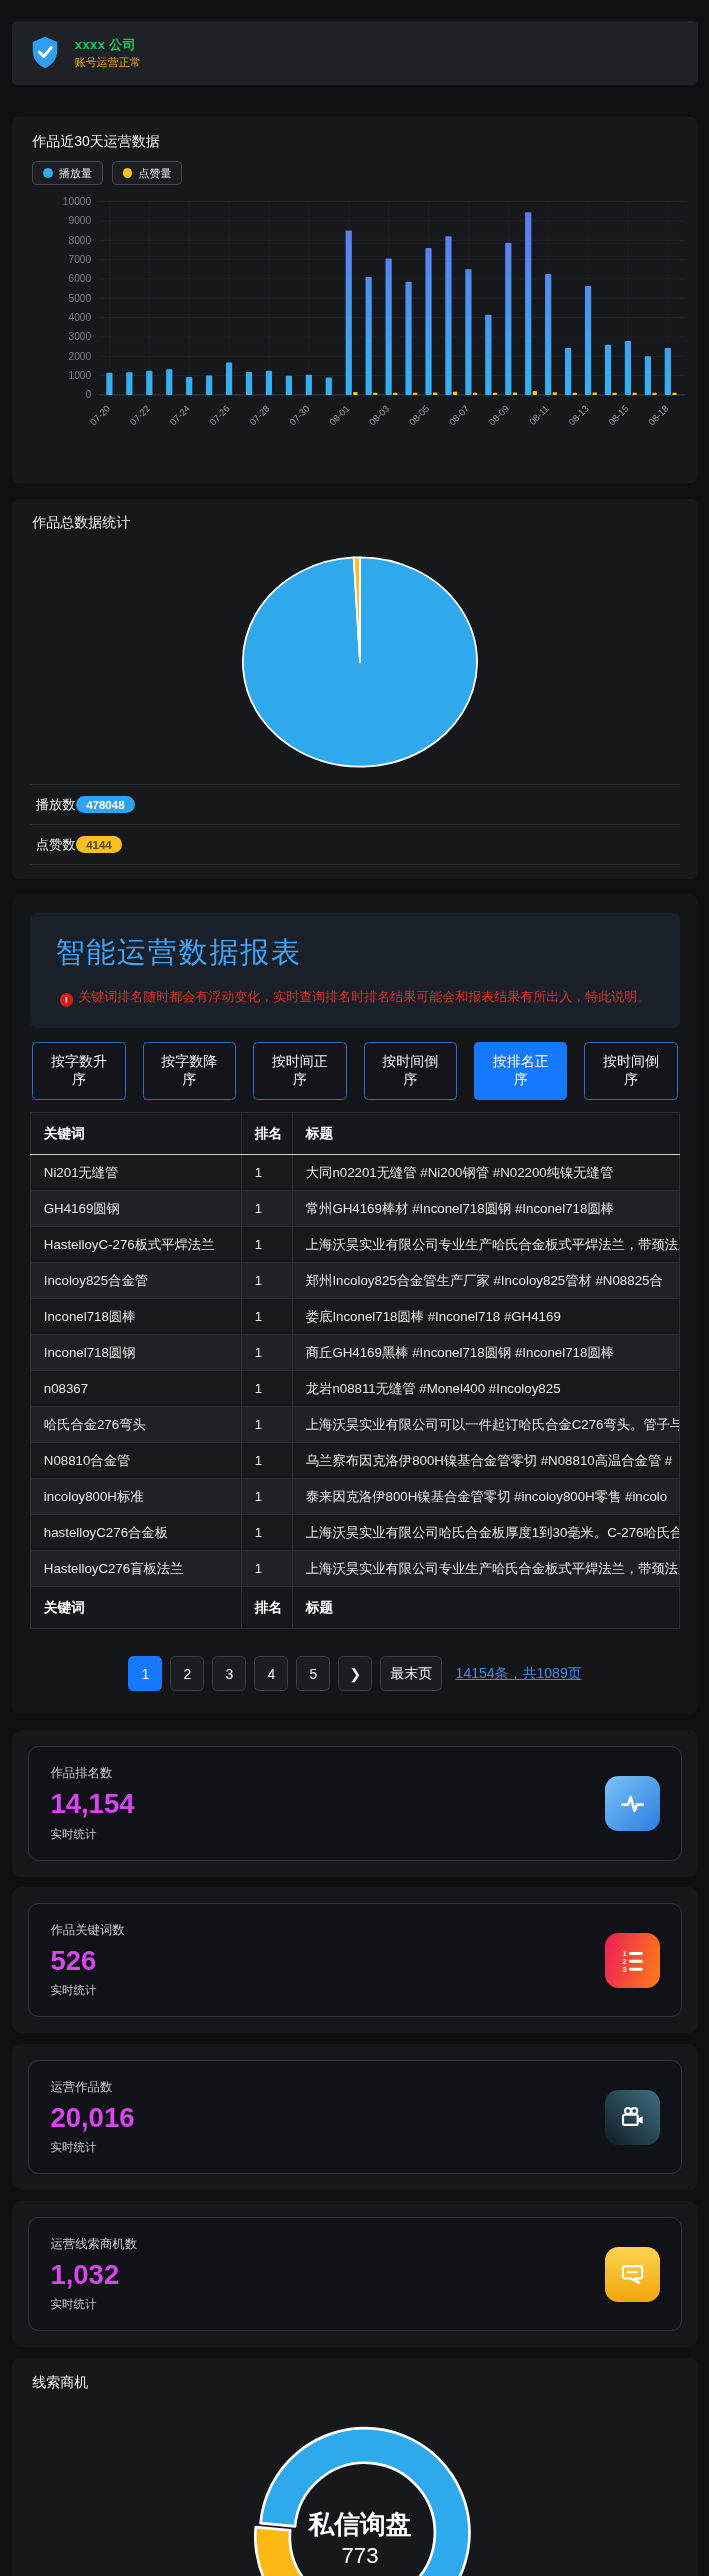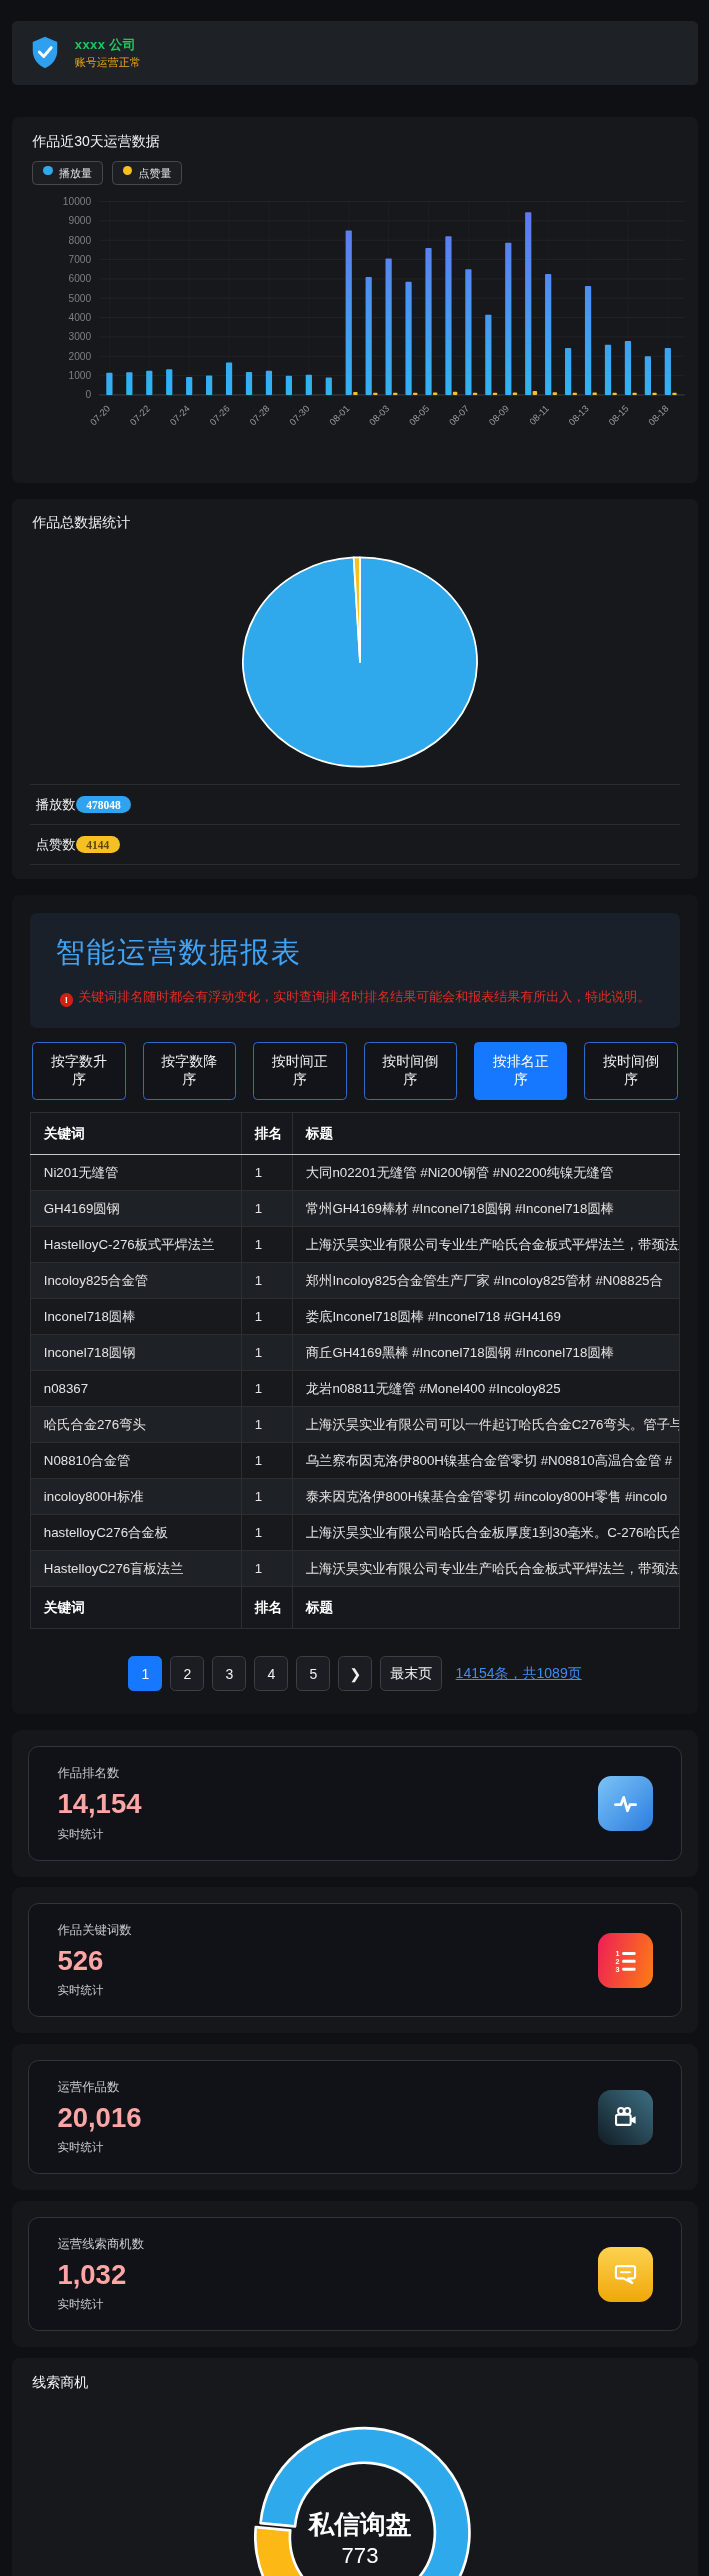--- a/index.html
+++ b/index.html
@@ -9,30 +9,30 @@
   .card{background:#17181c;border-radius:7px;padding:14px 18px;margin-bottom:16px;}
   .sec-title{font-size:14px;color:#f2f2f2;margin:1.8px 0 10.6px 1.8px;font-weight:400;}
 
   
   .header-card{background:#1e2227;border-radius:5.3px;padding:12.4px 16px;display:flex;align-items:center;gap:12.4px;height:39px;margin-bottom:32px;}
   .company{font-size:13px;font-weight:bold;color:#22c55e;letter-spacing:0.4px;}
   .acct-status{font-size:11px;color:#eea61e;margin-top:1px;}
 
   
   .legend{display:flex;gap:9px;margin:1.8px 0 3.5px 1.8px;}
-  .chip{display:inline-flex;gap:6.2px;border:0.9px solid #45484e;background:#1c1e22;border-radius:4.4px;padding:3.5px 9.8px;font-size:11px;color:#e3e3e3;cursor:pointer;}
+  .chip{display:inline-flex;align-items:center;gap:6.2px;border:0.9px solid #45484e;background:#1c1e22;border-radius:4.4px;padding:3.5px 9.8px;font-size:11px;color:#e3e3e3;cursor:pointer;}
   .dot{width:9.8px;height:9.8px;border-radius:50%;display:inline-block;}
 
   svg text{font-family:"Liberation Sans","DejaVu Sans",sans-serif;}
 
   
   .tot-row{display:flex;justify-content:flex-start;align-items:center;height:39px;border-top:0.9px solid #2a2d32;padding:0 5.3px;}
   .tot-row:last-child{border-bottom:0.9px solid #2a2d32;}
   .tot-label{font-size:13.3px;color:#ededed;}
-  .badge{border-radius:886px;padding:2.7px 10.6px;font-size:11.5px;font-weight:bold;font-family:Liberation Serif, serif;}
+  .badge{border-radius:886px;padding:2.7px 10.6px;font-size:11.5px;font-weight:bold;}
   .badge.blue{background:#2fa3ef;color:#fff;}
   .badge.yellow{background:#f7c022;color:#5d4a06;}
 
   
   .report-card{background:#141519;padding:18px 18px 23px;}
   .panel{background:#1a202a;border-radius:7px;padding:18px 25px 19.5px;margin-bottom:14px;}
   .panel-title{text-align:left;font-size:29px;color:#41a3f5;letter-spacing:1.8px;margin:1.8px 0 12.4px;}
   .notice{color:#e02d24;font-size:13px;line-height:1.8;text-align:center;}
   .notice-icon{display:inline-flex;width:13.3px;height:13.3px;border-radius:50%;background:#d21f12;color:#fff;font-size:9.8px;font-weight:bold;align-items:center;justify-content:center;margin-right:5.3px;vertical-align:-1.8px;}
 
@@ -48,23 +48,23 @@
   table.kw tbody tr:nth-child(even){background:#1e2126;}
   table.kw td{color:#e4e4e4;}
 
   .pager{display:flex;justify-content:center;align-items:center;gap:8px;margin-top:7px;}
   .pbtn{min-width:34px;height:35px;border-radius:5.3px;border:0.9px solid #3b3f46;background:#1b1d22;color:#f0f0f0;font-size:14px;cursor:pointer;font-family:inherit;padding:0 9px;}
   .pbtn.active{background:#1677ff;border-color:#1677ff;color:#fff;}
   .pager-link{color:#3f8cf3;font-size:14px;text-decoration:underline;margin-left:5.3px;cursor:pointer;}
 
   
   .stat-wrap{background:#15171b;border-radius:9px;padding:16px;margin-bottom:10.6px;}
-  .scard{border:0.9px solid #31353c;border-radius:10.6px;background:#101217;padding:18px 28px;display:flex;align-items:center;justify-content:space-between;}
+  .scard{border:0.9px solid #31353c;border-radius:10.6px;background:#101217;padding:18px 21px;display:flex;align-items:center;justify-content:space-between;}
   .s-label{font-size:12.4px;color:#c7cacf;}
-  .s-value{font-size:27.5px;font-weight:bold;color:#fca5a5;margin:6.2px 0;}
+  .s-value{font-size:27.5px;font-weight:bold;color:#d946ef;margin:6.2px 0;}
   .s-sub{font-size:11.5px;color:#c7cacf;}
   .s-icon{width:55px;height:55px;border-radius:13.3px;display:flex;align-items:center;justify-content:center;flex:0 0 auto;}
   .grad-blue{background:linear-gradient(135deg,#7cc3f7,#2b7de0);}
   .grad-red{background:linear-gradient(105deg,#ee1d56,#fd7e14);}
   .grad-slate{background:linear-gradient(225deg,#3d6f82,#111c24);}
   .grad-amber{background:linear-gradient(180deg,#fdd24f,#f0a70a);}
 
   .leads-card{padding:14px 18px 27px;}
 </style>
 </head>

